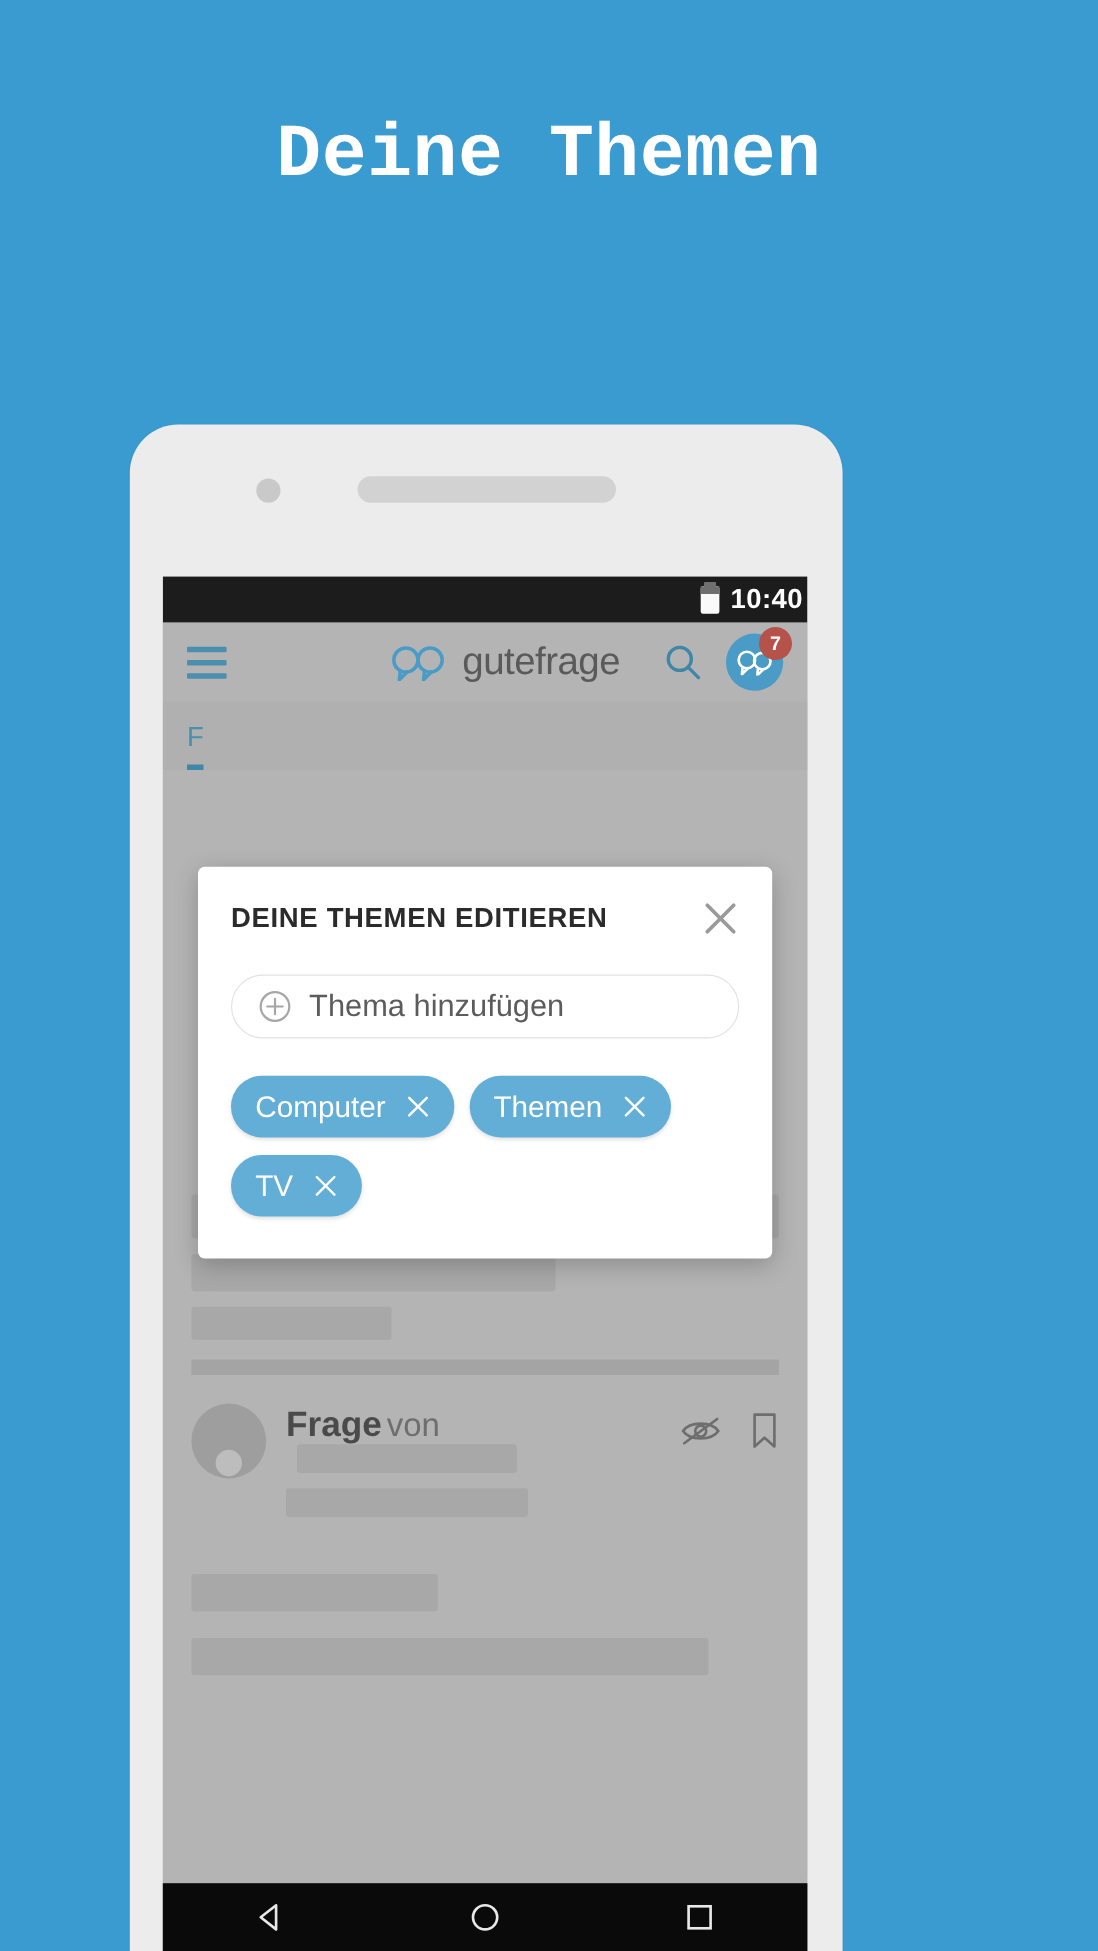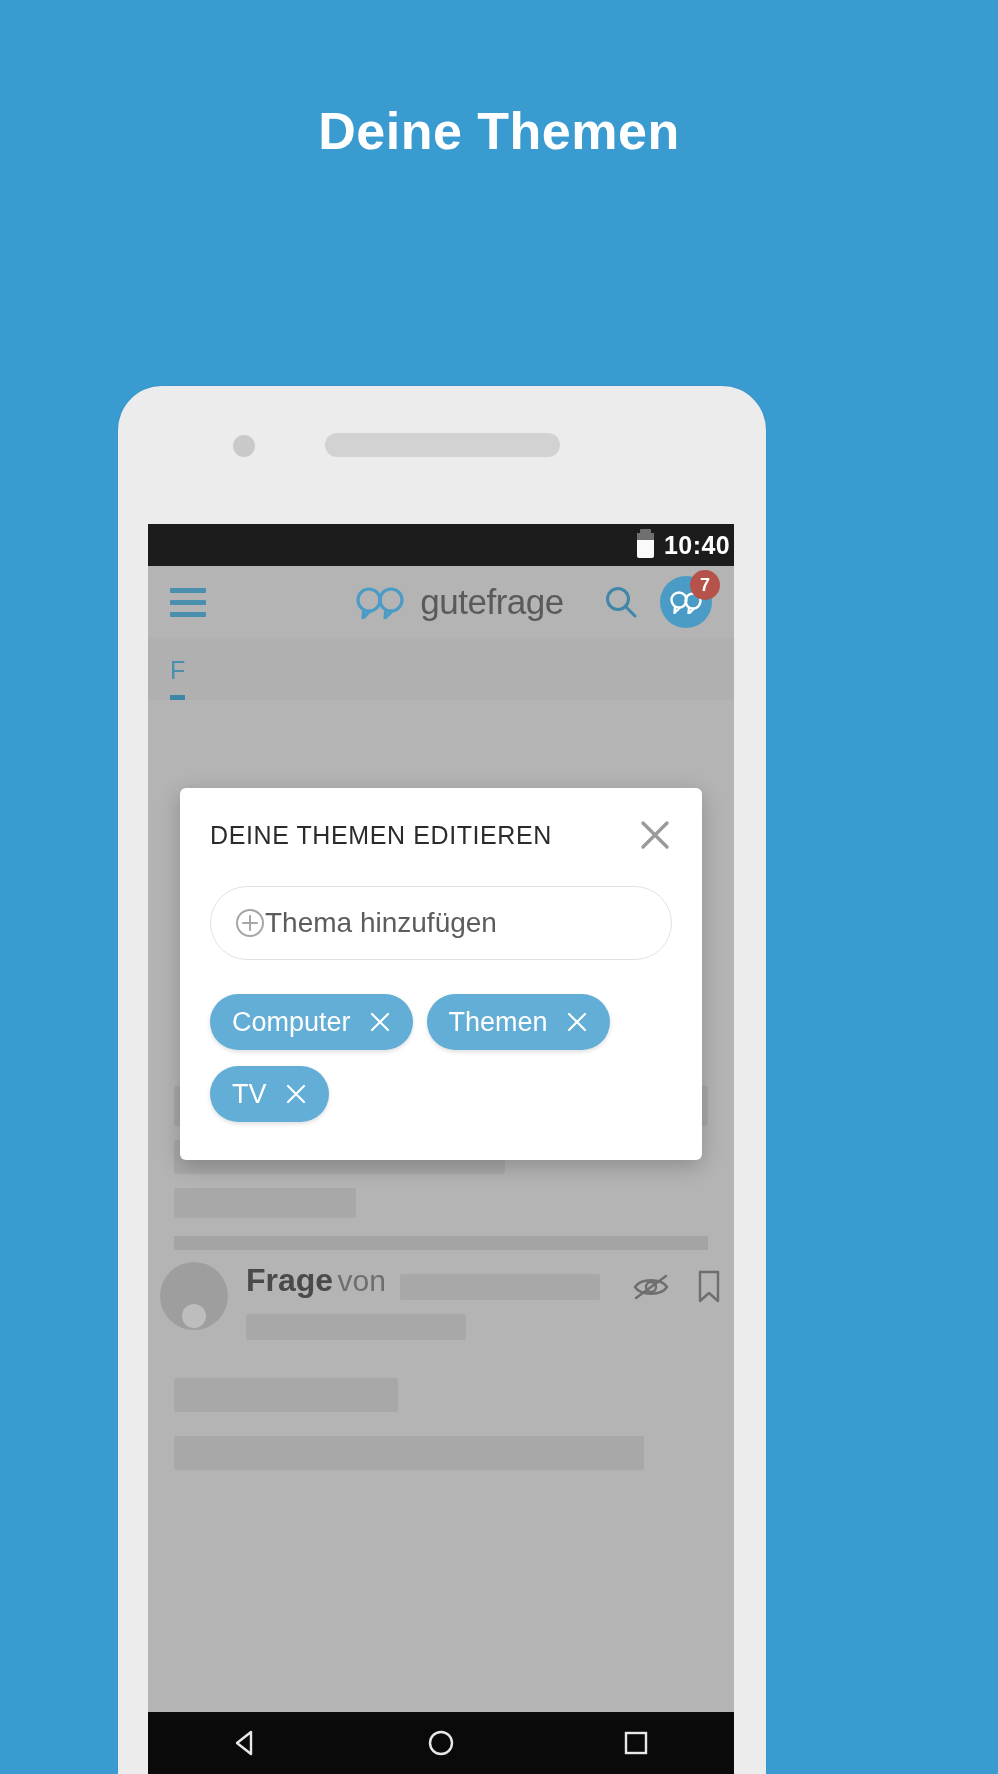--- a/index.html
+++ b/index.html
@@ -9,23 +9,23 @@
     font-family: "Liberation Sans", sans-serif;
     position: relative;
   }
 
   
   .headline {
     position: absolute;
     top: 96px; left: 0; right: 0;
     text-align: center;
     color: #ffffff;
-    font-family: Liberation Sans, sans-serif;
+    font-family: Liberation Mono, monospace;
     font-weight: bold;
-    font-size: 52px;
+    font-size: 68px;
     line-height: 1.35;
     letter-spacing: 0.5px;
     padding: 0 80px;
   }
 
   
   .phone {
     position: absolute;
     left: 118px;
     top: 386px;
@@ -170,21 +170,21 @@
     color: #4a8fae;
     padding-bottom: 10px;
   }
   .tab-item.active { border-bottom: 5px solid #3f87a8; }
 
   
   .skel { background: #a8a8a8; border-radius: 3px; }
   .feed { padding: 26px 26px 0 26px; }
   .divider-thick { height: 14px; background: #a4a4a4; margin-top: 18px; }
 
-  .qrow { display: flex; align-items: flex-start; gap: 18px; padding: 12px; }
+  .qrow { display: flex; align-items: flex-start; gap: 18px; padding: 26px; }
   .avatar {
     width: 68px; height: 68px; border-radius: 50%;
     background: #9e9e9e;
     display: flex; align-items: flex-end; justify-content: center;
     overflow: hidden; flex: none;
   }
   .avatar .head { width: 24px; height: 24px; border-radius: 50%; background: #bdbdbd; margin-bottom: 2px; }
   .qtitle { font-size: 32px; font-weight: bold; color: #4a4a4a; }
   .qvon { font-size: 30px; color: #6e6e6e; font-weight: normal; }
   .qicons { margin-left: auto; display: flex; gap: 26px; align-items: center; padding-top: 8px; }
@@ -200,29 +200,29 @@
     box-shadow: 0 6px 22px rgba(0,0,0,0.22);
     padding: 30px 30px 38px 30px;
     z-index: 30;
   }
   .modal-head {
     display: flex; align-items: center; justify-content: space-between;
     margin-bottom: 34px;
   }
   .modal-title {
     font-size: 25px;
-    font-weight: normal;
+    font-weight: bold;
     color: #2b2b2b;
     letter-spacing: 0.6px;
   }
   .close-x { width: 34px; height: 34px; cursor: pointer; }
 
   .topic-input {
-    display: flex; align-items: center; 
-    height: 74px;
+    display: flex; align-items: center; gap: 16px;
+    height: 58px;
     border: 1.5px solid #e2e2e2;
     border-radius: 37px;
     padding: 0 24px;
     margin-bottom: 34px;
   }
   .plus-ico { width: 30px; height: 30px; flex: none; }
   .topic-input .ph { font-size: 28px; color: #5c5c5c; }
 
   .chips { display: flex; flex-wrap: wrap; gap: 16px 14px; }
   .chip {

